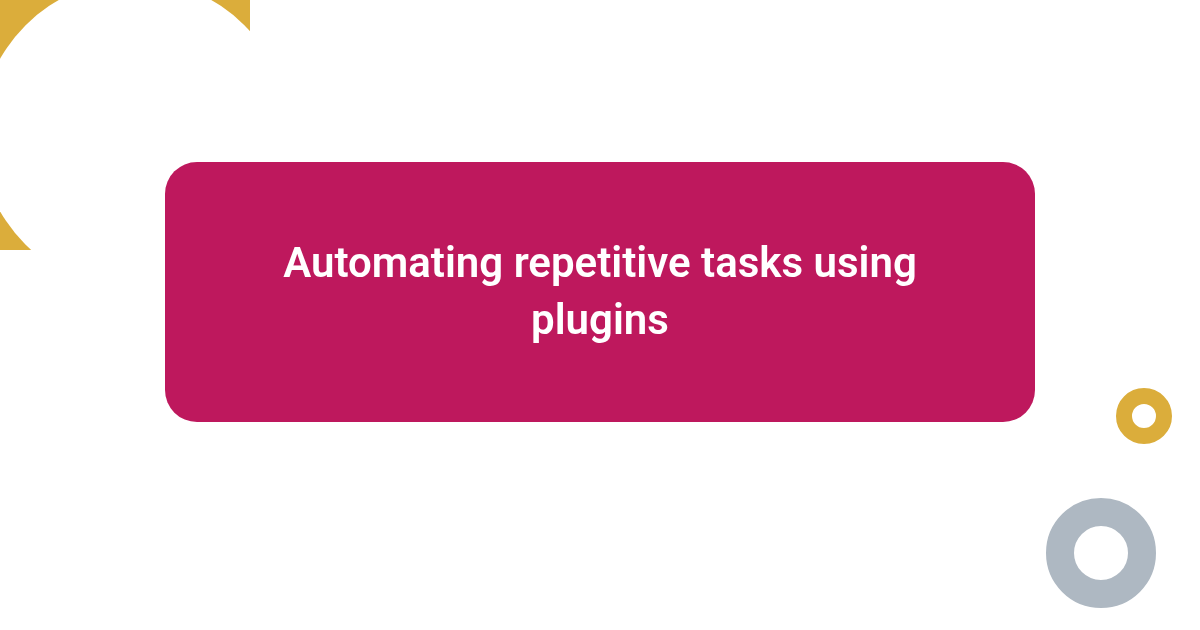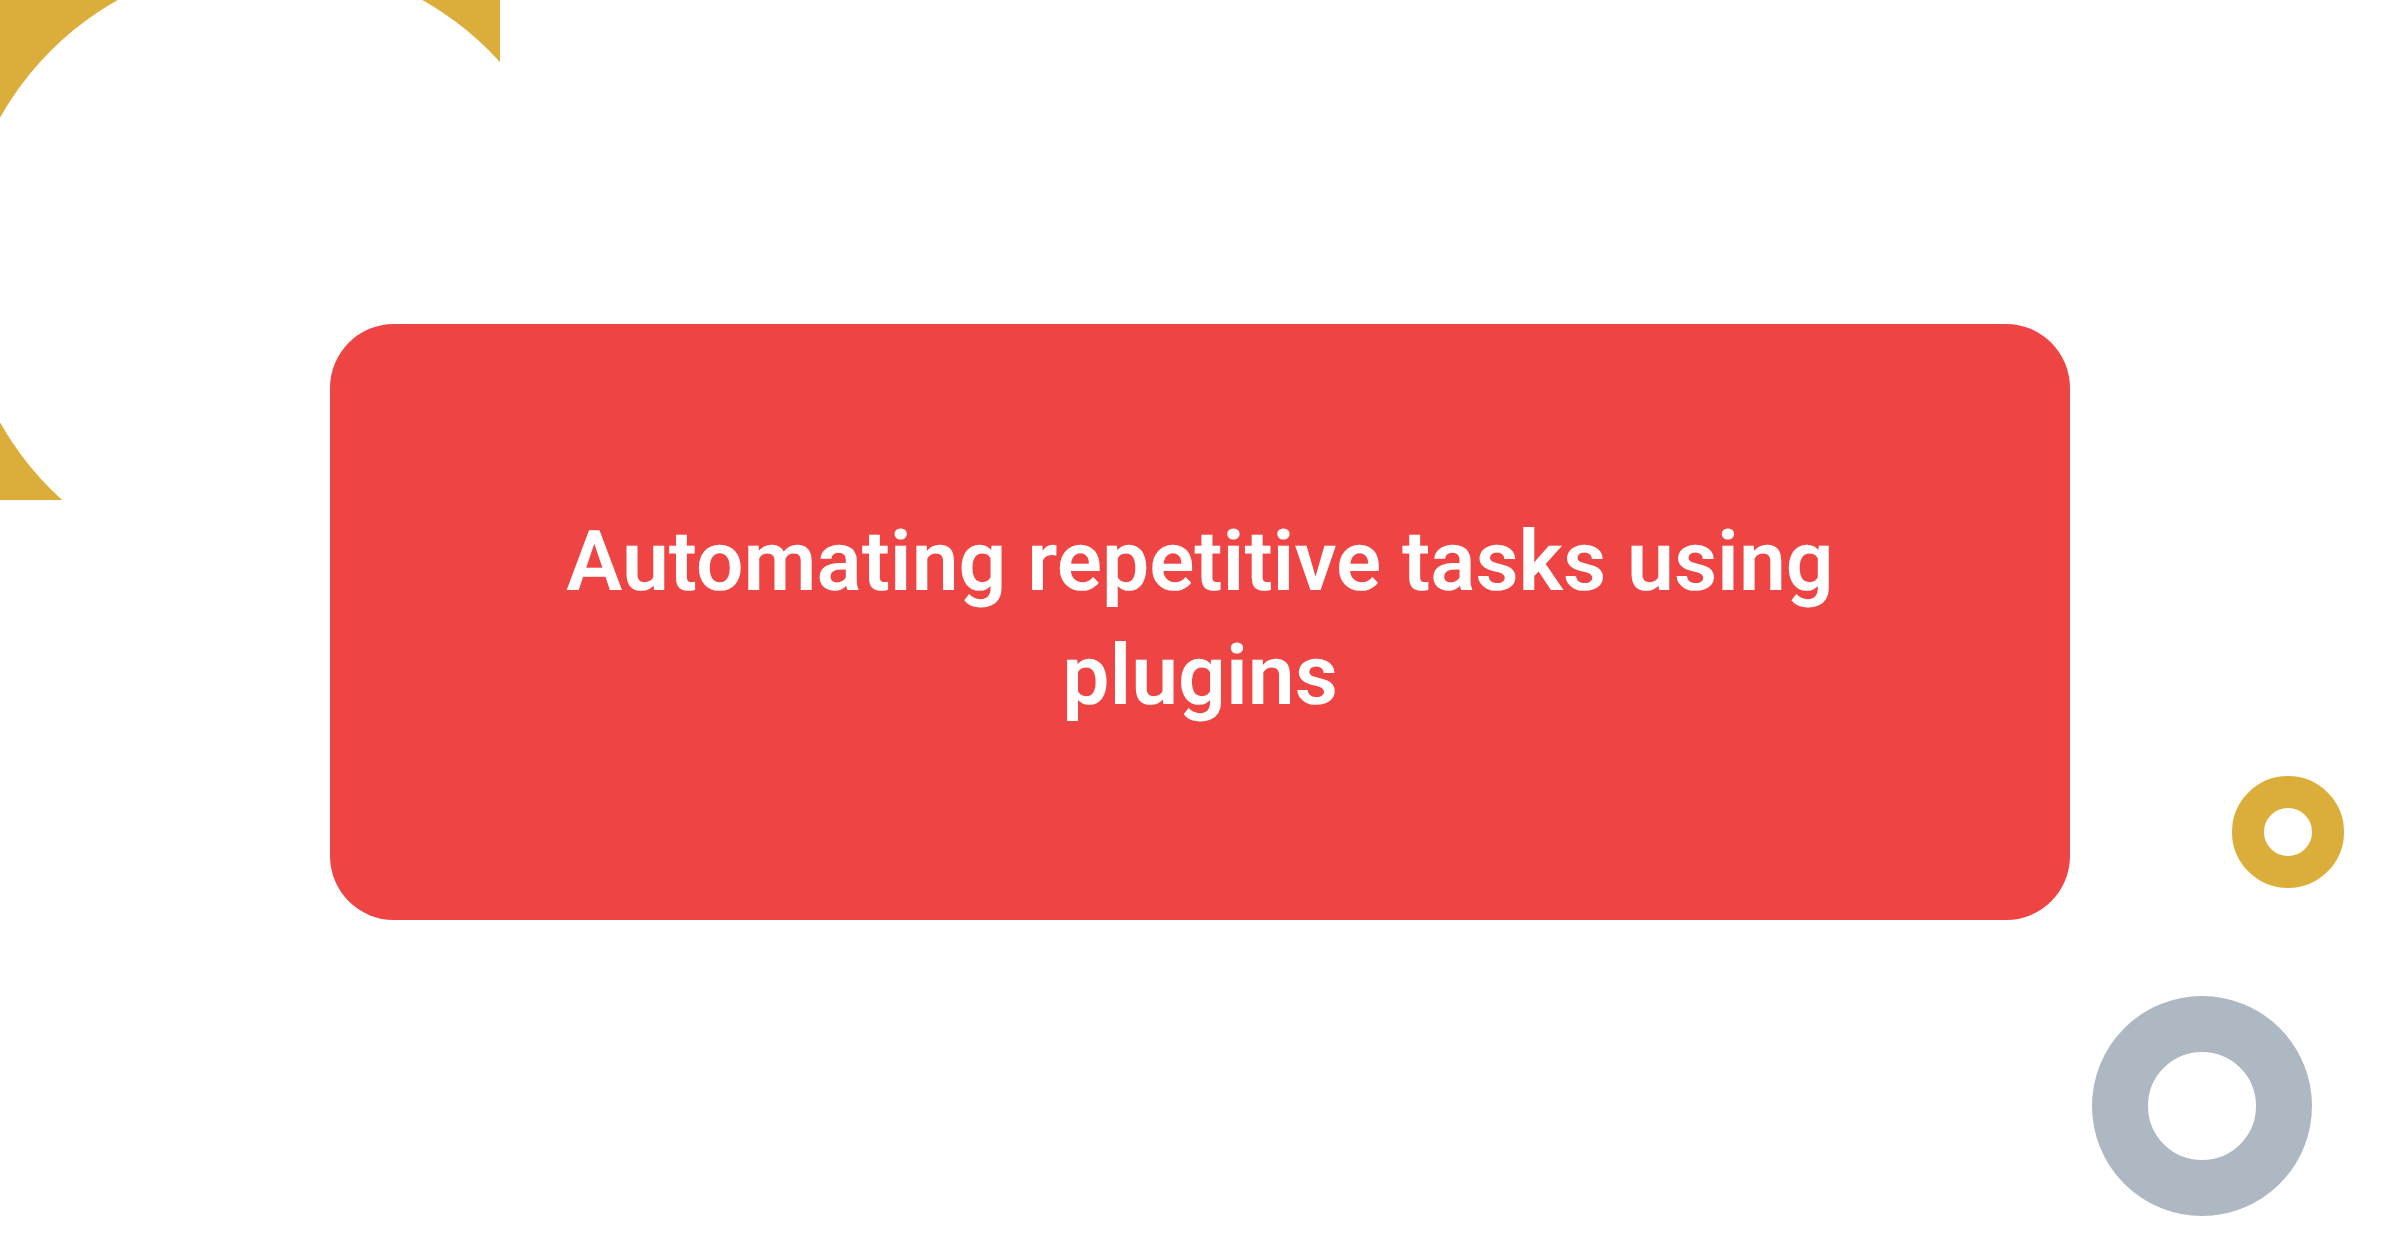--- a/index.html
+++ b/index.html
@@ -32,22 +32,22 @@
       width: 310px;
       height: 310px;
       background: #ffffff;
       border-radius: 50%;
     }
     .title-card {
       position: absolute;
       top: 162px;
       left: 165px;
       width: 870px;
-      height: 298px;
-      background: #ef4444;
+      height: 260px;
+      background: #be185d;
       border-radius: 32px;
       display: flex;
       align-items: center;
       justify-content: center;
       padding: 30px 60px;
     }
     .title-text {
       color: #ffffff;
       font-size: 42px;
       font-weight: 600;

